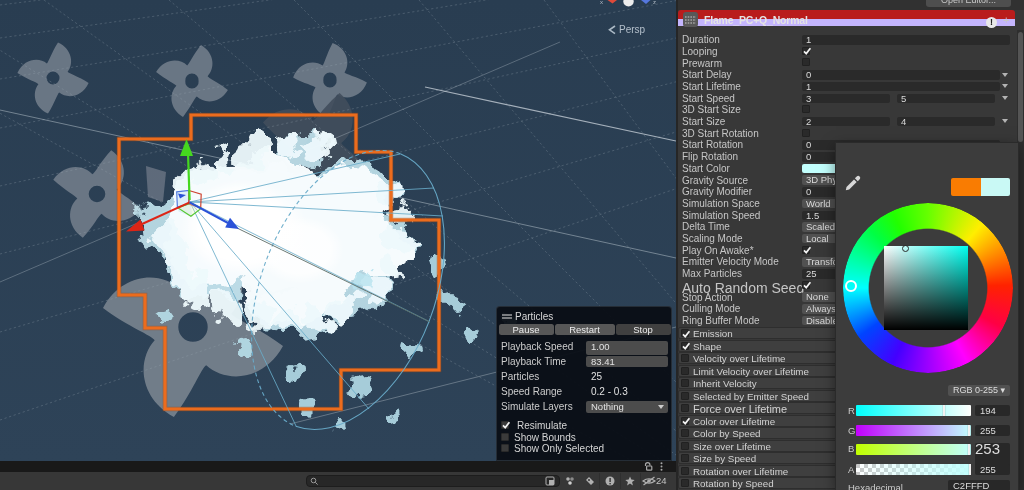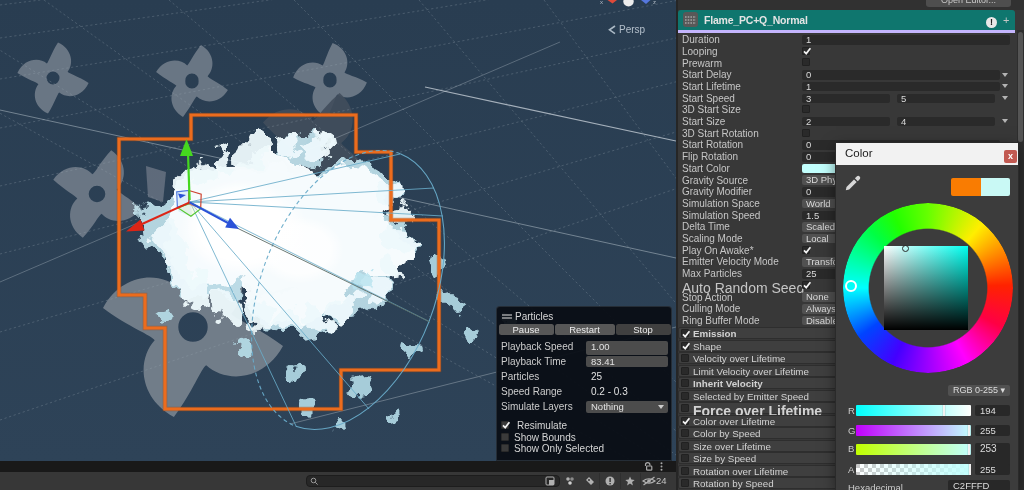--- a/index.html
+++ b/index.html
@@ -168,21 +168,21 @@
 <polyline points="615,26 609.5,29.8 615,33.6" fill="none" stroke="#b9c6d2" stroke-width="1.6" stroke-opacity="0.9"></polyline>
 <text x="619" y="33" font-size="10" fill="#bfcad5" fill-opacity="0.92" font-family="Liberation Sans,sans-serif">Persp</text>
 </g>
 </svg>
 <div style="position:absolute;left:676px;top:0;width:348px;height:490px;background:#383838;overflow:hidden">
 <div style="position:absolute;left:0;top:0;width:348px;height:9.5px;background:#313131"></div>
 <div style="position:absolute;left:250px;top:-7px;width:85px;height:13.5px;background:#4e4e4e;border-radius:3px;color:#c6c6c6;font-size:9px;text-align:center;line-height:15px">Open Editor...</div>
 <div style="position:absolute;left:0;top:0;width:2px;height:490px;background:#262626"></div>
 <div style="position:absolute;left:340.5px;top:30px;width:7.5px;height:460px;background:#2e2e2e"></div>
 <div style="position:absolute;left:341.5px;top:32px;width:5.5px;height:110px;background:#555;border-radius:3px"></div>
-<div style="position:absolute;left:2px;top:9.5px;width:337px;height:23px;background:#0f766e;border-radius:3px 3px 0 0;border-bottom:3px solid #c4b5fd">
+<div style="position:absolute;left:2px;top:9.5px;width:337px;height:16px;background:#b91c1c;border-radius:3px 3px 0 0;border-bottom:7px solid #c4b5fd">
 <div style="position:absolute;left:5px;top:2.5px;width:15px;height:15px;background:#585858;border-radius:3px"><svg width="15" height="15" viewBox="0 0 15 15">
             <g stroke="#c9c9c9" stroke-width="1.1" stroke-dasharray="1.6,1.1">
               <line x1="2" y1="5" x2="13" y2="5"></line>
               <line x1="2" y1="8" x2="13" y2="8"></line>
               <line x1="2" y1="11" x2="13" y2="11"></line>
             </g>
           </svg></div>
 <span style="position:absolute;left:26px;top:4px;font-size:10.5px;font-weight:bold;color:#e4e4e4;letter-spacing:-0.2px">Flame_PC+Q_Normal</span>
 <div style="position:absolute;left:308px;top:7px;width:11px;height:11px;background:#e8e8e8;border-radius:50%;color:#222;font-size:9px;font-weight:bold;text-align:center;line-height:11px">!</div>
 <span style="position:absolute;left:325px;top:4px;font-size:11px;color:#c6c6c6;font-weight:normal">+</span>
@@ -256,43 +256,43 @@
 <span style="position:absolute;left:6px;font-size:10px;color:#c6c6c6;white-space:nowrap;top:303.2px">Culling Mode</span>
 <div style="position:absolute;left:126.0px;top:304.1px;width:110.0px;height:9.6px;background:#515151;border-radius:2px;font-size:9.5px;color:#dadada;padding-left:4px;line-height:10px;white-space:nowrap;overflow:hidden">Always Sim</div>
 <span style="position:absolute;left:6px;font-size:10px;color:#c6c6c6;white-space:nowrap;top:314.9px">Ring Buffer Mode</span>
 <div style="position:absolute;left:126.0px;top:315.8px;width:110.0px;height:9.6px;background:#515151;border-radius:2px;font-size:9.5px;color:#dadada;padding-left:4px;line-height:10px;white-space:nowrap;overflow:hidden">Disabled</div>
 <div style="position:absolute;left:2px;top:327.4px;width:337px;height:11.7px;background:#3f3f3f;border:1px solid #2e2e2e;border-radius:2px;box-sizing:border-box"></div>
 <div style="position:absolute;left:5.0px;top:329.0px;width:8px;height:8px;background:#2a2a2a;border:1px solid #212121;border-radius:1px">
         <svg width="10" height="10" viewBox="0 0 10 10" style="position:absolute;left:-1px;top:-1.5px">
           <path d="M2,5.4 L4.2,7.6 L8.4,2.2" stroke="#f2f2f2" stroke-width="1.7" fill="none"></path>
         </svg>
       </div>
-<span style="position:absolute;left:17px;top:328.2px;font-size:9.8px;color:#d2d2d2;font-weight:bold;white-space:nowrap">Emission</span>
+<span style="position:absolute;left:17px;top:328.2px;font-size:9.8px;color:#d2d2d2;font-weight:normal;white-space:nowrap">Emission</span>
 <div style="position:absolute;left:2px;top:339.9px;width:337px;height:11.7px;background:#3f3f3f;border:1px solid #2e2e2e;border-radius:2px;box-sizing:border-box"></div>
 <div style="position:absolute;left:5.0px;top:341.5px;width:8px;height:8px;background:#2a2a2a;border:1px solid #212121;border-radius:1px">
         <svg width="10" height="10" viewBox="0 0 10 10" style="position:absolute;left:-1px;top:-1.5px">
           <path d="M2,5.4 L4.2,7.6 L8.4,2.2" stroke="#f2f2f2" stroke-width="1.7" fill="none"></path>
         </svg>
       </div>
 <span style="position:absolute;left:17px;top:340.7px;font-size:9.8px;color:#d2d2d2;font-weight:normal;white-space:nowrap">Shape</span>
 <div style="position:absolute;left:2px;top:352.4px;width:337px;height:11.7px;background:#3f3f3f;border:1px solid #2e2e2e;border-radius:2px;box-sizing:border-box"></div>
 <div style="position:absolute;left:5.0px;top:354.0px;width:8px;height:8px;background:#2a2a2a;border:1px solid #212121;border-radius:1px"></div>
 <span style="position:absolute;left:17px;top:353.2px;font-size:9.8px;color:#d2d2d2;font-weight:normal;white-space:nowrap">Velocity over Lifetime</span>
 <div style="position:absolute;left:2px;top:364.9px;width:337px;height:11.7px;background:#3f3f3f;border:1px solid #2e2e2e;border-radius:2px;box-sizing:border-box"></div>
 <div style="position:absolute;left:5.0px;top:366.5px;width:8px;height:8px;background:#2a2a2a;border:1px solid #212121;border-radius:1px"></div>
 <span style="position:absolute;left:17px;top:365.7px;font-size:9.8px;color:#d2d2d2;font-weight:normal;white-space:nowrap">Limit Velocity over Lifetime</span>
 <div style="position:absolute;left:2px;top:377.4px;width:337px;height:11.7px;background:#3f3f3f;border:1px solid #2e2e2e;border-radius:2px;box-sizing:border-box"></div>
 <div style="position:absolute;left:5.0px;top:379.0px;width:8px;height:8px;background:#2a2a2a;border:1px solid #212121;border-radius:1px"></div>
-<span style="position:absolute;left:17px;top:378.2px;font-size:9.8px;color:#d2d2d2;font-weight:bold;white-space:nowrap">Inherit Velocity</span>
+<span style="position:absolute;left:17px;top:378.2px;font-size:9.8px;color:#d2d2d2;font-weight:normal;white-space:nowrap">Inherit Velocity</span>
 <div style="position:absolute;left:2px;top:389.9px;width:337px;height:11.7px;background:#3f3f3f;border:1px solid #2e2e2e;border-radius:2px;box-sizing:border-box"></div>
 <div style="position:absolute;left:5.0px;top:391.5px;width:8px;height:8px;background:#2a2a2a;border:1px solid #212121;border-radius:1px"></div>
 <span style="position:absolute;left:17px;top:390.7px;font-size:9.8px;color:#d2d2d2;font-weight:normal;white-space:nowrap">Selected by Emitter Speed</span>
 <div style="position:absolute;left:2px;top:402.4px;width:337px;height:11.7px;background:#3f3f3f;border:1px solid #2e2e2e;border-radius:2px;box-sizing:border-box"></div>
 <div style="position:absolute;left:5.0px;top:404.0px;width:8px;height:8px;background:#2a2a2a;border:1px solid #212121;border-radius:1px"></div>
-<span style="position:absolute;left:17px;top:403.2px;font-size:14px;color:#d2d2d2;font-weight:bold;white-space:nowrap">Force over Lifetime</span>
+<span style="position:absolute;left:17px;top:403.2px;font-size:11px;color:#d2d2d2;font-weight:normal;white-space:nowrap">Force over Lifetime</span>
 <div style="position:absolute;left:2px;top:414.9px;width:337px;height:11.7px;background:#3f3f3f;border:1px solid #2e2e2e;border-radius:2px;box-sizing:border-box"></div>
 <div style="position:absolute;left:5.0px;top:416.5px;width:8px;height:8px;background:#2a2a2a;border:1px solid #212121;border-radius:1px">
         <svg width="10" height="10" viewBox="0 0 10 10" style="position:absolute;left:-1px;top:-1.5px">
           <path d="M2,5.4 L4.2,7.6 L8.4,2.2" stroke="#f2f2f2" stroke-width="1.7" fill="none"></path>
         </svg>
       </div>
 <span style="position:absolute;left:17px;top:415.7px;font-size:9.8px;color:#d2d2d2;font-weight:normal;white-space:nowrap">Color over Lifetime</span>
 <div style="position:absolute;left:2px;top:427.4px;width:337px;height:11.7px;background:#3f3f3f;border:1px solid #2e2e2e;border-radius:2px;box-sizing:border-box"></div>
 <div style="position:absolute;left:5.0px;top:429.0px;width:8px;height:8px;background:#2a2a2a;border:1px solid #212121;border-radius:1px"></div>
 <span style="position:absolute;left:17px;top:428.2px;font-size:9.8px;color:#d2d2d2;font-weight:normal;white-space:nowrap">Color by Speed</span>
@@ -382,24 +382,20 @@
           <path d="M2,5.4 L4.2,7.6 L8.4,2.2" stroke="#f2f2f2" stroke-width="1.7" fill="none"></path>
         </svg>
       </div>
 <span style="position:absolute;left:20px;top:112.8px;font-size:10px;color:#d5d5d5;white-space:nowrap">Resimulate</span>
 <div style="position:absolute;left:4px;top:125.6px;width:8px;height:8px;background:#3a3a3a;border:1px solid #2a2a2a;border-radius:1px"></div>
 <span style="position:absolute;left:17px;top:124.6px;font-size:10px;color:#d5d5d5;white-space:nowrap">Show Bounds</span>
 <div style="position:absolute;left:4px;top:137.4px;width:8px;height:8px;background:#3a3a3a;border:1px solid #2a2a2a;border-radius:1px"></div>
 <span style="position:absolute;left:17px;top:136.4px;font-size:10px;color:#d5d5d5;white-space:nowrap">Show Only Selected</span>
 </div>
 <div style="position:absolute;left:836px;top:143px;width:182px;height:347px;background:#3c3c3c;box-shadow:0 0 0 1px #2a2a2a,0 4px 14px rgba(0,0,0,0.5)">
-<div style="position:absolute;left:0;top:0;width:182px;height:22px;background:#f2f2f2">
-<span style="position:absolute;left:9px;top:4px;font-size:11.5px;color:#1a1a1a">Color</span>
-<div style="position:absolute;left:168px;top:6.5px;width:13px;height:13px;background:#c25a52;border-radius:2px;color:#fff;font-size:9px;font-weight:bold;text-align:center;line-height:13px">x</div>
-</div>
 <svg width="17" height="17" viewBox="0 0 17 17" style="position:absolute;left:8px;top:32px">
         <path d="M13,1.2 a2.1,2.1 0 0 1 2.9,2.9 l-2.1,2.1 -2.9,-2.9 Z" fill="#d8d8d8"></path>
         <path d="M10,4.4 L12.7,7.1 L5.2,14.6 L1.8,15.3 L2.5,11.9 Z" fill="#d8d8d8"></path>
       </svg>
 <div style="position:absolute;left:115px;top:35px;width:30px;height:18px;background:#f97c02;border-radius:2px 0 0 2px"></div>
 <div style="position:absolute;left:145px;top:35px;width:29px;height:18px;background:#c9f9f5;border-radius:0 2px 2px 0"></div>
 <div style="position:absolute;left:7px;top:60px;width:170px;height:170px;border-radius:50%;background:conic-gradient(from 0deg, #66ff00, #ffee00 40deg, #ff2200 88deg, #ff0044 118deg, #ff00ff 152deg, #4400ff 205deg, #0044ff 235deg, #00ffff 270deg, #00ff44 315deg, #22ff00 335deg, #66ff00 360deg);-webkit-mask:radial-gradient(circle closest-side, transparent 69%, #000 70.5%);mask:radial-gradient(circle closest-side, transparent 69%, #000 70.5%)"></div>
 <div style="position:absolute;left:9px;top:137px;width:12px;height:12px;border:2.5px solid #fff;border-radius:50%;box-sizing:border-box"></div>
 <div style="position:absolute;left:48px;top:103px;width:84px;height:84px;background:linear-gradient(to top, #000, rgba(0,0,0,0)), linear-gradient(to right, #fff, #00ffef)"></div>
 <div style="position:absolute;left:65.5px;top:101.5px;width:7px;height:7px;border:1.5px solid #2c2c2c;border-radius:50%;box-sizing:border-box"></div>
@@ -408,21 +404,21 @@
       <div style="position:absolute;left:20px;top:262.0px;width:115px;height:11px;background:linear-gradient(to right, #00fffd, #fffffd);border-radius:1px"></div>
       <div style="position:absolute;left:106.5px;top:262.0px;width:2px;height:11px;background:#f2f2f2;box-shadow:0 0 1px #333"></div>
       <div style="position:absolute;left:139px;top:261.7px;width:35px;height:11.5px;background:#282828;border-radius:2px;font-size:9.5px;color:#dcdcdc;padding-left:5px;line-height:11.5px">194</div>
 <span style="position:absolute;left:12px;top:281.5px;font-size:9.5px;color:#cccccc">G</span>
       <div style="position:absolute;left:20px;top:282.0px;width:115px;height:11px;background:linear-gradient(to right, #c200fd, #c2fffd);border-radius:1px"></div>
       <div style="position:absolute;left:132.3px;top:282.0px;width:2px;height:11px;background:#f2f2f2;box-shadow:0 0 1px #333"></div>
       <div style="position:absolute;left:139px;top:281.7px;width:35px;height:11.5px;background:#282828;border-radius:2px;font-size:9.5px;color:#dcdcdc;padding-left:5px;line-height:11.5px">255</div>
 <span style="position:absolute;left:12px;top:300.0px;font-size:9.5px;color:#cccccc">B</span>
       <div style="position:absolute;left:20px;top:300.5px;width:115px;height:11px;background:linear-gradient(to right, #c2ff00, #c2ffff);border-radius:1px"></div>
       <div style="position:absolute;left:132.3px;top:300.5px;width:2px;height:11px;background:#f2f2f2;box-shadow:0 0 1px #333"></div>
-      <div style="position:absolute;left:139px;top:300.2px;width:35px;height:28px;background:#282828;border-radius:2px;font-size:10px;color:#dcdcdc;padding-left:5px;line-height:11.5px">253</div>
+      <div style="position:absolute;left:139px;top:300.2px;width:35px;height:28px;background:#282828;border-radius:2px;font-size:15px;color:#dcdcdc;line-height:11.5px">253</div>
 <span style="position:absolute;left:12px;top:320.5px;font-size:9.5px;color:#cccccc">A</span>
       <div style="position:absolute;left:20px;top:321.0px;width:115px;height:11px;background:linear-gradient(to right, rgba(194,255,253,0), rgba(194,255,253,1)), repeating-conic-gradient(#ffffff 0 25%, #c8c8c8 0 50%) left top / 8px 8px;border-radius:1px"></div>
       <div style="position:absolute;left:132.8px;top:321.0px;width:2px;height:11px;background:#f2f2f2;box-shadow:0 0 1px #333"></div>
       <div style="position:absolute;left:139px;top:320.7px;width:35px;height:11.5px;background:#282828;border-radius:2px;font-size:9.5px;color:#dcdcdc;padding-left:5px;line-height:11.5px">255</div>
 <span style="position:absolute;left:12px;top:339px;font-size:9.5px;color:#cccccc">Hexadecimal</span>
 <div style="position:absolute;left:112px;top:336.5px;width:62px;height:11.5px;background:#282828;border-radius:2px;font-size:9.5px;color:#dcdcdc;padding-left:5px;line-height:11.5px">C2FFFD</div>
 </div>
 </div>
 
 </body></html>

